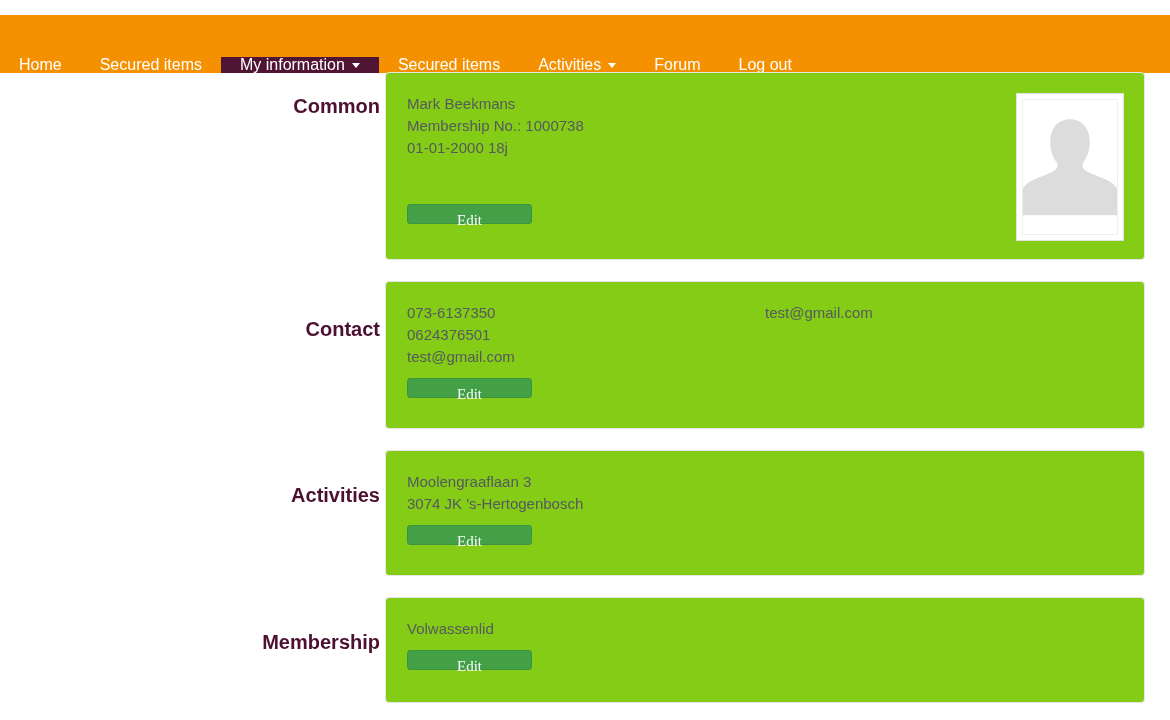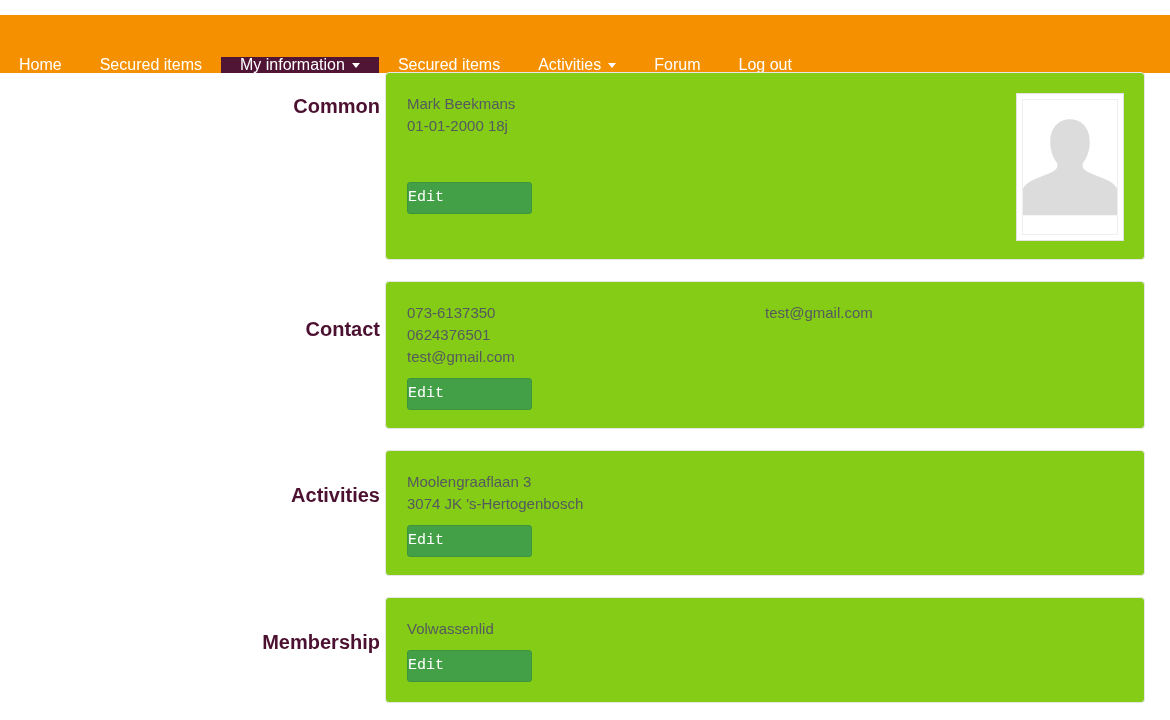--- a/index.html
+++ b/index.html
@@ -94,29 +94,29 @@
     top: 20px;
     color: #555a5e;
     font-size: 15px;
     line-height: 22px;
   }
 
   
   .btn-edit {
     display: block;
     width: 125px;
-    height: 32px;
+    height: 20px;
     background: #43a047;
     border: 1px solid #3c9440;
     border-radius: 3px;
     color: #ffffff;
     font-size: 15px;
-    font-family: Liberation Mono, monospace;
+    font-family: Liberation Serif, serif;
     line-height: 30px;
-    text-align: left;
+    text-align: center;
     cursor: pointer;
     padding: 0;
   }
 
   
   .avatar-frame {
     position: absolute;
     right: 20px;
     top: 20px;
     width: 108px;
@@ -164,20 +164,21 @@
   </div>
 </nav>
 
 <div class="content">
 
   <div class="row" style="top:0px;">
     <div class="section-title" style="top:36px;">Common</div>
     <div class="panel" style="top:14px; height:188px;">
       <div class="panel-body">
         <div class="line">Mark Beekmans</div>
+        <div class="line">Membership No.: 1000738</div>
         <div class="line">01-01-2000 18j</div>
         <button class="btn-edit" style="margin-top:45px;">Edit</button>
         <div class="avatar-frame">
           <div class="avatar-inner">
             <svg viewBox="0 0 100 140" preserveAspectRatio="xMidYMax meet" aria-hidden="true">
               <path fill="#dcdcdc" d="M50 18c13 0 21 10 21 24 0 9-3 17-7 22 -1 2-1 5 1 7 3 3 9 5 16 8 8 3 15 6 18 11 4 6 5 14 6 24 0 3 0 6 0 6H-5s0-3 0-6c1-10 2-18 6-24 3-5 10-8 18-11 7-3 13-5 16-8 2-2 2-5 1-7 -4-5-7-13-7-22 0-14 8-24 21-24z"></path>
             </svg>
           </div>
         </div>
       </div>

